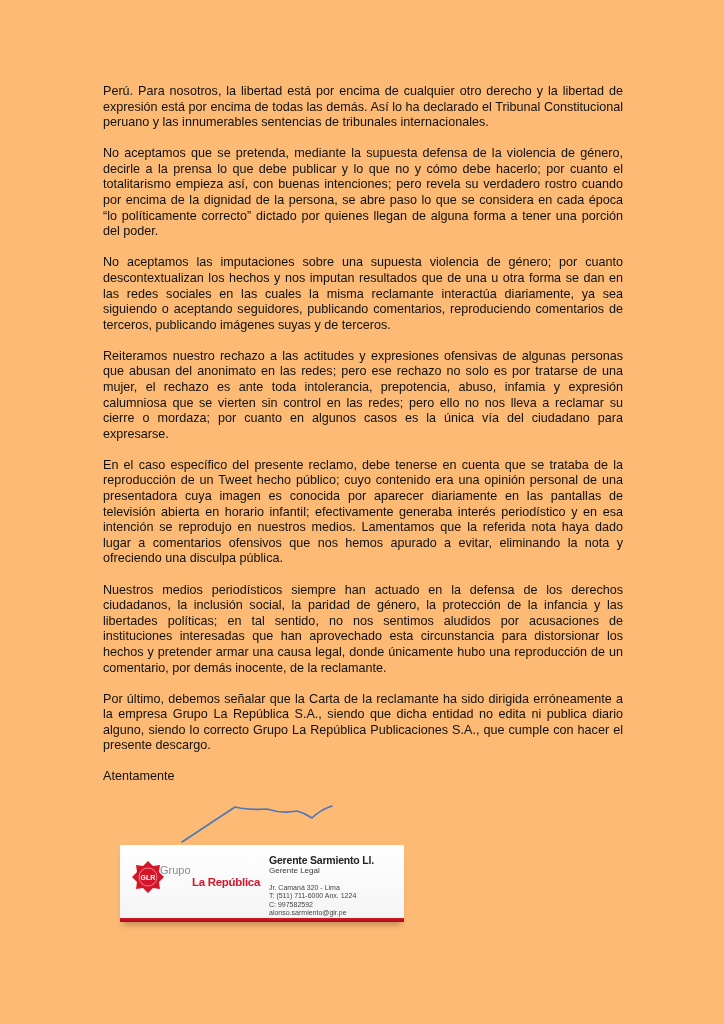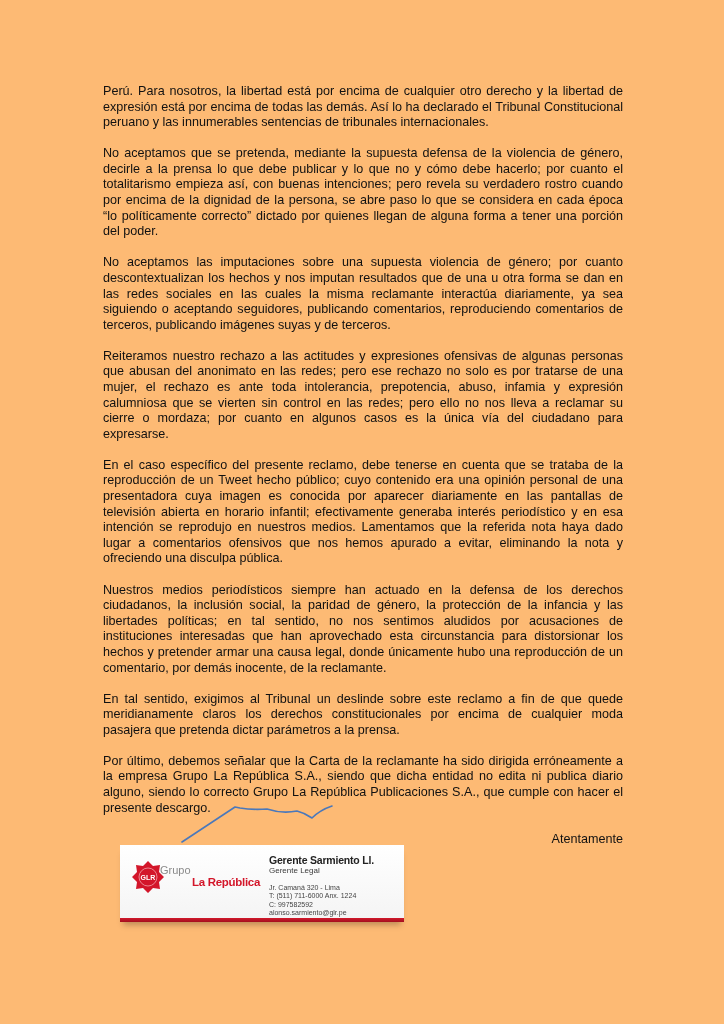--- a/index.html
+++ b/index.html
@@ -6,21 +6,21 @@
   body { width: 724px; height: 1024px; position: relative; overflow: hidden; }
   .page {
     position: absolute; left: 0; top: 0; width: 724px; height: 1024px; background: #fdba74;
   }
   .body-text {
     position: absolute; left: 103px; top: 84px; width: 520px;
     font-family: "Liberation Sans", sans-serif;
     font-size: 12.6px; line-height: 15.6px; color: #111;
   }
   .body-text p { margin: 0 0 15.5px 0; text-align: justify; }
-  .body-text p.closing { text-align: right; margin-top: 14px; }
+  .body-text p.closing { text-align: left; margin-top: 14px; }
   .signature {
     position: absolute; left: 172px; top: 790px; width: 170px; height: 56px;
   }
   .card {
     position: absolute; left: 120px; top: 845px; width: 284px; height: 77px;
     background: linear-gradient(180deg, #ffffff 0%, #f4f4f4 100%);
     box-shadow: 0 6px 6px -3px rgba(0,0,0,0.25);
   }
   .card .bar {
     position: absolute; left: 0; right: 0; bottom: 0; height: 4px;
@@ -48,21 +48,20 @@
 
 <div class="page">
 
   <div class="body-text">
     <p>Perú. Para nosotros, la libertad está por encima de cualquier otro derecho y la libertad de expresión está por encima de todas las demás.  Así lo ha declarado el Tribunal Constitucional peruano y las innumerables sentencias de tribunales internacionales.</p>
     <p>No aceptamos que se pretenda, mediante la supuesta defensa de la violencia de género, decirle a la prensa lo que debe publicar y lo que no y cómo debe hacerlo; por cuanto el totalitarismo empieza así, con buenas intenciones; pero revela su verdadero rostro cuando por encima de la dignidad de la persona, se abre paso lo que se considera en cada época “lo políticamente correcto” dictado por quienes llegan de alguna forma a tener una porción del poder.</p>
     <p>No aceptamos las imputaciones sobre una supuesta violencia de género; por cuanto descontextualizan los hechos y nos imputan resultados que de una u otra forma se dan en las redes sociales en las cuales la misma reclamante interactúa diariamente, ya sea siguiendo o aceptando seguidores, publicando comentarios, reproduciendo comentarios de terceros, publicando imágenes suyas y de terceros.</p>
     <p>Reiteramos nuestro rechazo a las actitudes y expresiones ofensivas de algunas personas que abusan del anonimato en las redes; pero ese rechazo no solo es por tratarse de una mujer, el rechazo es ante toda intolerancia, prepotencia, abuso, infamia y expresión calumniosa que se vierten sin control en las redes; pero ello no nos lleva a reclamar su cierre o mordaza; por cuanto en algunos casos es la única vía del ciudadano para expresarse.</p>
     <p>En el caso específico del presente reclamo, debe tenerse en cuenta que se trataba de la reproducción de un Tweet hecho público; cuyo contenido era una opinión personal de una presentadora cuya imagen es conocida por aparecer diariamente en las pantallas de televisión abierta en horario infantil; efectivamente generaba interés periodístico y en esa intención se reprodujo en nuestros medios. Lamentamos que la referida nota haya dado lugar a comentarios ofensivos que nos hemos apurado a evitar, eliminando la nota y ofreciendo una disculpa pública.</p>
     <p>Nuestros medios periodísticos siempre han actuado en la defensa de los derechos ciudadanos, la inclusión social, la paridad de género, la protección de la infancia y las libertades políticas; en tal sentido, no nos sentimos aludidos por acusaciones de instituciones interesadas que han aprovechado esta circunstancia para distorsionar los hechos y pretender armar una causa legal, donde únicamente hubo una reproducción de un comentario, por demás inocente, de la reclamante.</p>
-    <p>En tal sentido, exigimos al Tribunal un deslinde sobre este reclamo a fin de que quede meridianamente claros los derechos constitucionales por encima de cualquier moda pasajera que pretenda dictar parámetros a la prensa.</p>
     <p>Por último, debemos señalar que la Carta de la reclamante ha sido dirigida erróneamente a la empresa Grupo La República S.A., siendo que dicha entidad no edita ni publica diario alguno, siendo lo correcto Grupo La República Publicaciones S.A., que cumple con hacer el presente descargo.</p>
     <p class="closing">Atentamente</p>
   </div>
 
   <svg class="signature" viewBox="0 0 170 56">
     <path d="M10 52 L63 17 L68 18 Q80 20 95 19 Q110 24 125 21 Q133 23 140 28 Q148 20 160 16" fill="none" stroke="#4a78bb" stroke-width="1.6" stroke-linecap="round" stroke-linejoin="round"></path>
   </svg>
 
   <div class="card">
     <svg class="logo-mark" viewBox="0 0 32 32">

